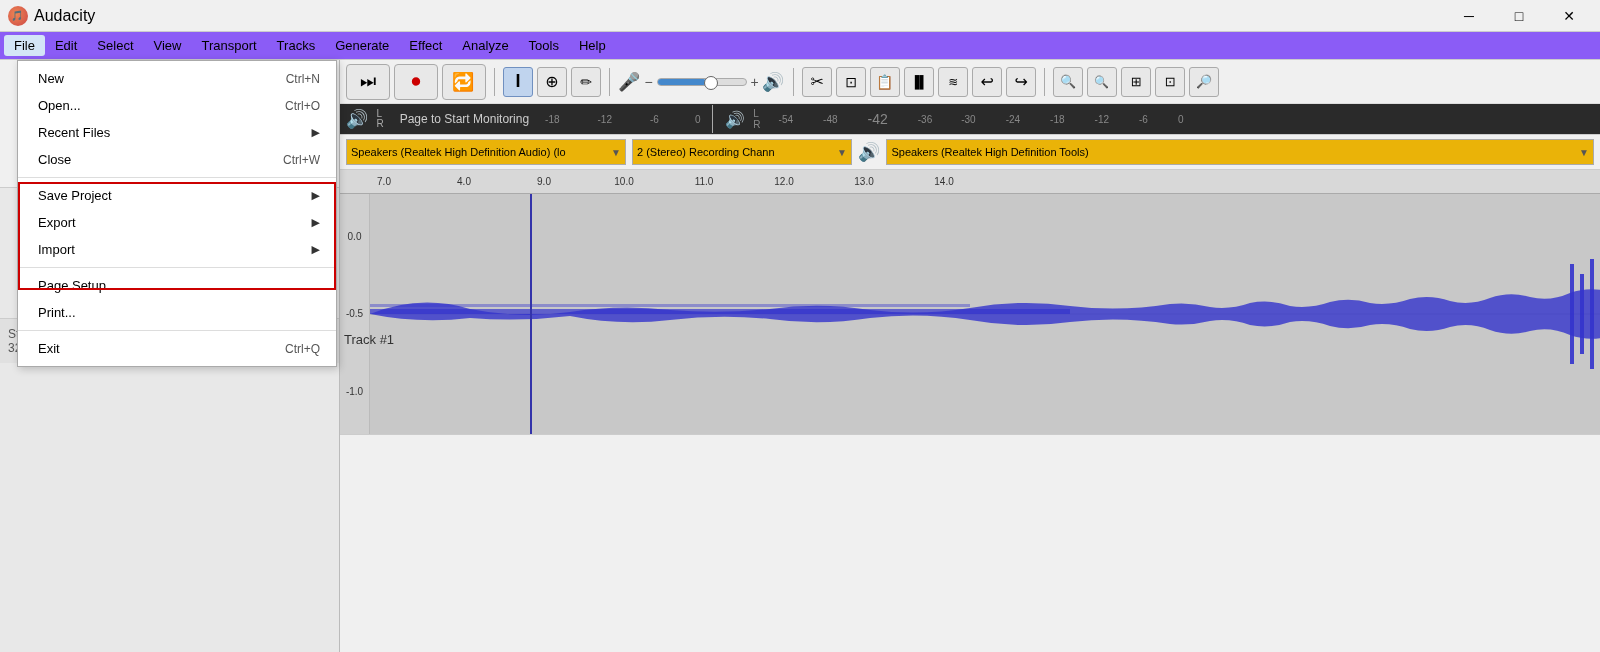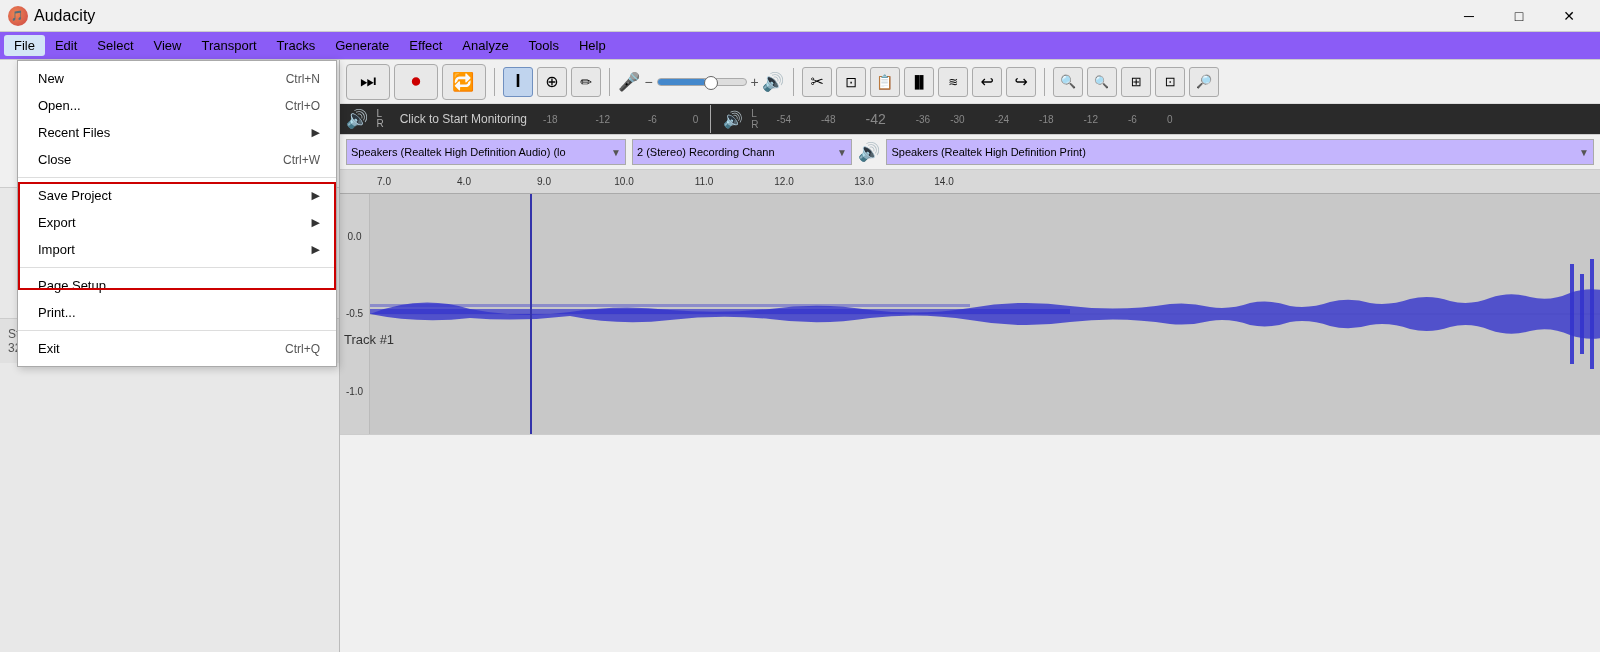--- a/index.html
+++ b/index.html
@@ -98,21 +98,21 @@
       align-items: center;
       padding: 0 6px;
       gap: 6px;
       border-bottom: 1px solid #ccc;
       border-top: 1px solid #ccc;
     }
     .device-select-wrapper {
       display: flex;
       align-items: center;
       border: 1px solid #aaa;
-      background: #c4b5fd;
+      background: #eab308;
       height: 26px;
       padding: 0 4px;
       gap: 4px;
       font-size: 12px;
       cursor: pointer;
     }
     .device-select-wrapper .arrow { font-size: 10px; color: #555; }
 
     
     .menu-dropdown {
@@ -306,55 +306,55 @@
     <div class="tool-btn" title="Zoom Out" style="font-size:12px;">🔍</div>
     <div class="tool-btn" title="Fit Project" style="font-size:13px;">⊞</div>
     <div class="tool-btn" title="Fit" style="font-size:13px;">⊡</div>
     <div class="tool-btn" title="Toggle Zoom" style="font-size:13px;">🔎</div>
   </div>
 
   <div class="monitor-bar" style="z-index:50;">
     <span style="font-size:18px; color:#aaa;">🔊</span>
     <span style="font-size:10px; color:#aaa; white-space:pre; line-height:1;">L
 R</span>
-    <span class="monitor-text">Click to Start Monitoring</span>
+    <span class="monitor-text">Page to Start Monitoring</span>
 
     <span style="font-size:10px; color:#888;">-18</span>
     <span style="font-size:10px; color:#888; margin-left:30px;">-12</span>
     <span style="font-size:10px; color:#888; margin-left:30px;">-6</span>
     <span style="font-size:10px; color:#888; margin-left:28px;">0</span>
     <div class="tb-sep"></div>
 
     <span style="font-size:16px; color:#aaa;">🔊</span>
     <span style="font-size:10px; color:#888; white-space:pre; line-height:1.1;">L
 R</span>
     <span style="font-size:10px; color:#888; margin-left:10px;">-54</span>
     <span style="font-size:10px; color:#888; margin-left:22px;">-48</span>
     <span style="font-size:14px; color:#888; margin-left:22px;">-42</span>
     <span style="font-size:10px; color:#888; margin-left:22px;">-36</span>
-    <span style="font-size:10px; color:#888; margin-left:12px;">-30</span>
+    <span style="font-size:10px; color:#888; margin-left:21px;">-30</span>
     <span style="font-size:10px; color:#888; margin-left:22px;">-24</span>
     <span style="font-size:10px; color:#888; margin-left:22px;">-18</span>
     <span style="font-size:10px; color:#888; margin-left:22px;">-12</span>
     <span style="font-size:10px; color:#888; margin-left:22px;">-6</span>
     <span style="font-size:10px; color:#888; margin-left:22px;">0</span>
   </div>
 
   <div class="device-bar">
     <div class="device-select-wrapper" style="min-width:280px; max-width:320px;">
       <span style="font-size:11px; flex:1; overflow:hidden; text-overflow:ellipsis; white-space:nowrap;">Speakers (Realtek High Definition Audio) (lo</span>
       <span class="arrow">▼</span>
     </div>
     <div class="device-select-wrapper" style="min-width:220px; max-width:260px;justify-content:center;">
       <span style="font-size:11px; flex:1; overflow:hidden; text-overflow:ellipsis; white-space:nowrap;">2 (Stereo) Recording Chann</span>
       <span class="arrow">▼</span>
     </div>
     <span style="font-size:18px;">🔊</span>
     <div class="device-select-wrapper" style="min-width:360px; flex:1;">
-      <span style="font-size:11px; flex:1; overflow:hidden; text-overflow:ellipsis; white-space:nowrap;">Speakers (Realtek High Definition Print)</span>
+      <span style="font-size:11px; flex:1; overflow:hidden; text-overflow:ellipsis; white-space:nowrap;">Speakers (Realtek High Definition Tools)</span>
       <span class="arrow">▼</span>
     </div>
   </div>
 
   <div style="background:#d8d8d8; height:24px; display:flex; align-items:center; border-bottom:1px solid #aaa; padding-left:4px;">
     <div style="display:flex; width:100%;">
       <span style="font-size:10px; color:#333; min-width:80px; text-align:center;">7.0</span>
       <span style="font-size:10px; color:#333; min-width:80px; text-align:center;">4.0</span>
       <span style="font-size:10px; color:#333; min-width:80px; text-align:center;">9.0</span>
       <span style="font-size:10px; color:#333; min-width:80px; text-align:center;">10.0</span>

